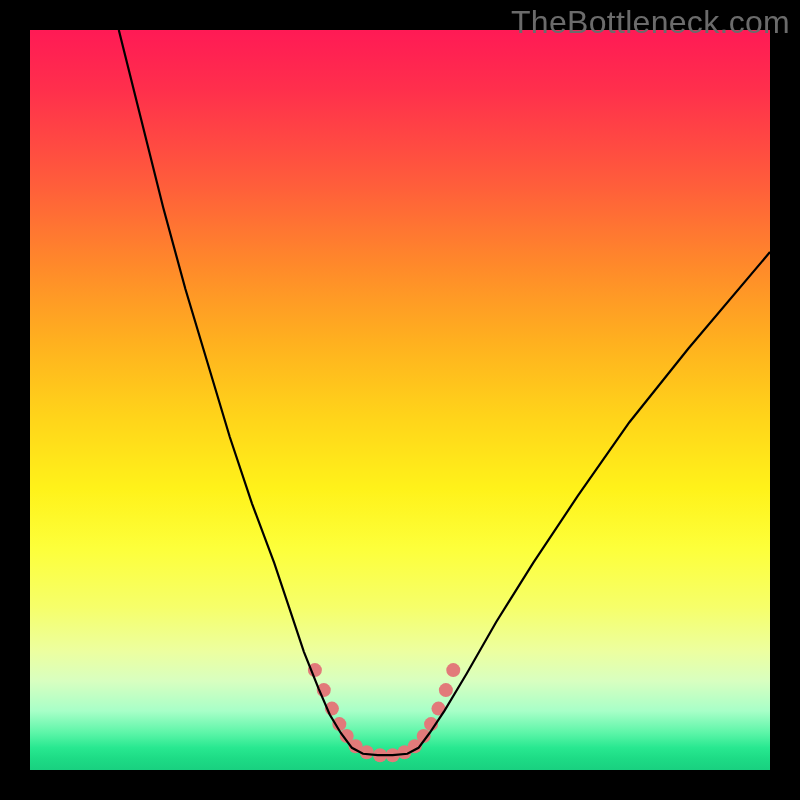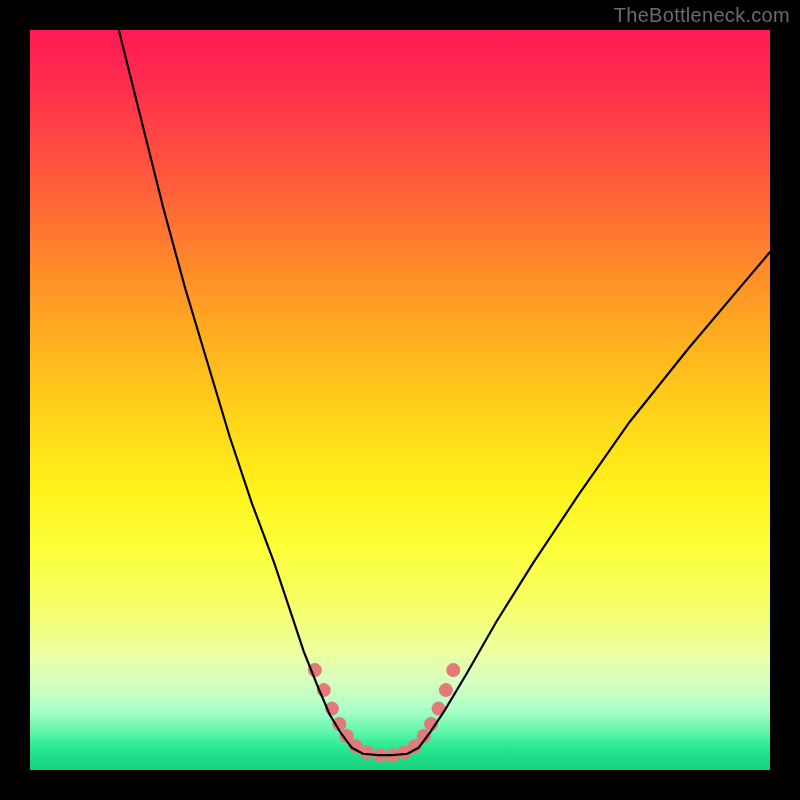--- a/index.html
+++ b/index.html
@@ -46,21 +46,21 @@
       #28e890 97%,
       #1ddb85 98.5%,
       #19d080 100%
     );
   }
   .watermark {
     position: absolute;
     top: 4px;
     right: 10px;
     color: #6b6b6b;
-    font-size: 20px;
+    font-size: 32px;
     font-weight: 500;
     letter-spacing: 0.3px;
     user-select: none;
   }
   svg.curve {
     position: absolute;
     left: 0; top: 0;
     width: 740px;
     height: 740px;
   }

